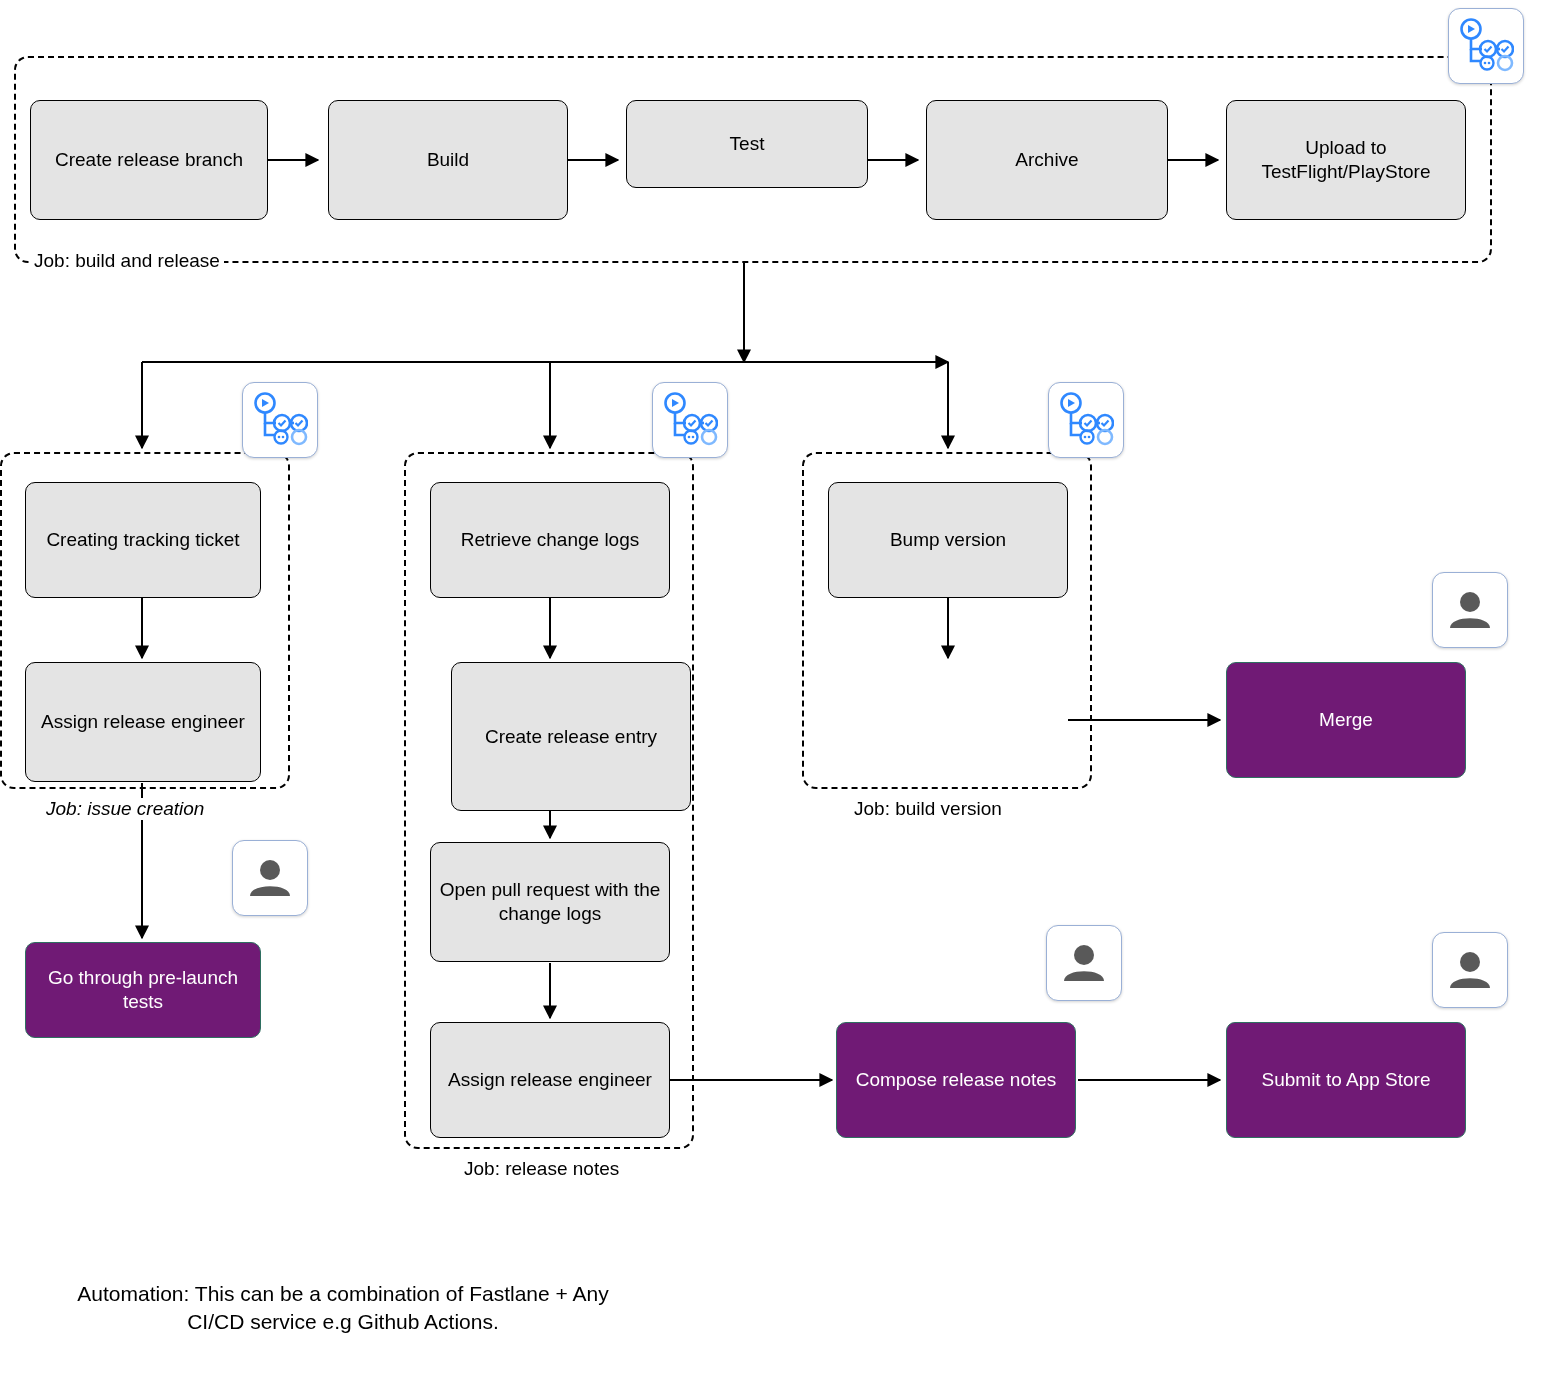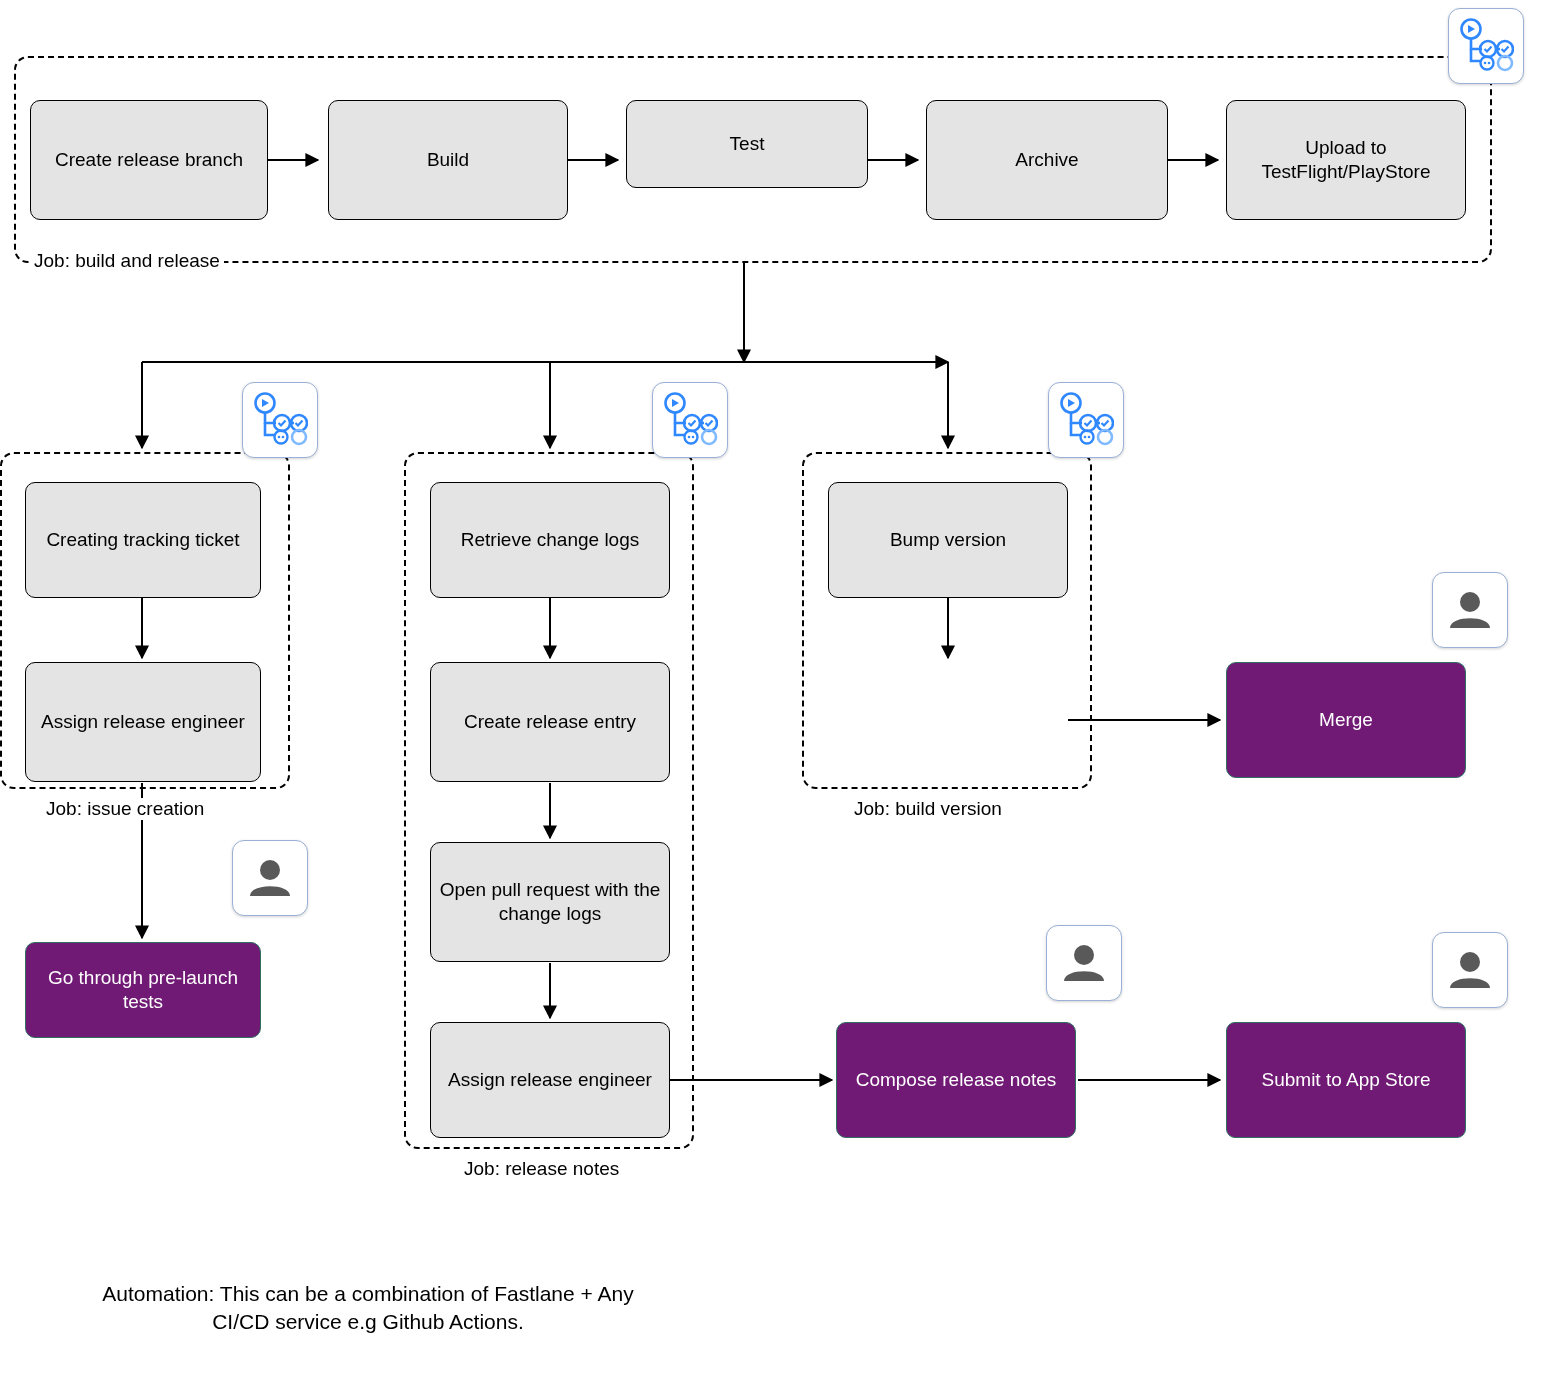--- a/index.html
+++ b/index.html
@@ -144,21 +144,21 @@
       <circle cx="47" cy="31" r="8" fill="none" stroke="#2f88ff" stroke-width="2.6"></circle>
       <path d="M43.5 31 L46 33.5 L50.5 28.5" fill="none" stroke="#2f88ff" stroke-width="2.2"></path>
       <circle cx="29" cy="45" r="6.5" fill="none" stroke="#2f88ff" stroke-width="2.4"></circle>
       <circle cx="27" cy="45" r="1.3" fill="#2f88ff"></circle>
       <circle cx="31" cy="45" r="1.3" fill="#2f88ff"></circle>
       <circle cx="47" cy="45" r="7" fill="none" stroke="#7fb9ff" stroke-width="2.6"></circle>
     </svg>
   </div>
 
   <div class="group" style="left:0px; top:452px; width:290px; height:337px;"></div>
-  <div class="group-label" style="left:42px; top:798px;">Job: issue creation</div>
+  <div class="group-label" style="left:42px; top:798px;font-style:italic;">Job: issue creation</div>
 
   <div class="node" style="left:25px; top:482px; width:236px; height:116px;">Creating tracking ticket</div>
   <div class="node" style="left:25px; top:662px; width:236px; height:120px;">Assign release engineer</div>
 
   <div class="badge" style="left:242px; top:382px;">
     <svg width="56" height="56" viewBox="0 0 56 56">
       <circle cx="13" cy="11" r="9.5" fill="none" stroke="#2f88ff" stroke-width="2.6"></circle>
       <path d="M10 7 L17 11 L10 15 Z" fill="#2f88ff"></path>
       <path d="M13 21 L13 31 L24 31" fill="none" stroke="#2f88ff" stroke-width="2.6"></path>
       <path d="M13 31 L13 43 L22 43" fill="none" stroke="#2f88ff" stroke-width="2.6"></path>
@@ -180,21 +180,21 @@
     <svg width="56" height="56" viewBox="0 0 56 56">
       <circle cx="28" cy="20" r="10" fill="#595959"></circle>
       <path d="M8 46 C8 33 48 33 48 46 Z" fill="#595959"></path>
     </svg>
   </div>
 
   <div class="group" style="left:404px; top:452px; width:290px; height:697px;"></div>
   <div class="group-label" style="left:452px; top:1158px;margin-left:8px;">Job: release notes</div>
 
   <div class="node" style="left:430px; top:482px; width:240px; height:116px;">Retrieve change logs</div>
-  <div class="node" style="left:430px; top:662px; width:240px; height:120px;">Create release entry</div>
+  <div class="node" style="left:451px; top:662px; width:240px; height:149px;">Create release entry</div>
   <div class="node" style="left:430px; top:842px; width:240px; height:120px;">Open pull request with the change logs</div>
   <div class="node" style="left:430px; top:1022px; width:240px; height:116px;">Assign release engineer</div>
 
   <div class="badge" style="left:652px; top:382px;">
     <svg width="56" height="56" viewBox="0 0 56 56">
       <circle cx="13" cy="11" r="9.5" fill="none" stroke="#2f88ff" stroke-width="2.6"></circle>
       <path d="M10 7 L17 11 L10 15 Z" fill="#2f88ff"></path>
       <path d="M13 21 L13 31 L24 31" fill="none" stroke="#2f88ff" stroke-width="2.6"></path>
       <path d="M13 31 L13 43 L22 43" fill="none" stroke="#2f88ff" stroke-width="2.6"></path>
       <circle cx="30" cy="31" r="8" fill="none" stroke="#2f88ff" stroke-width="2.6"></circle>
@@ -249,16 +249,16 @@
   </div>
 
   <div class="node manual" style="left:1226px; top:1022px; width:240px; height:116px;border-radius:9px;">Submit to App Store</div>
   <div class="badge" style="left:1432px; top:932px;">
     <svg width="56" height="56" viewBox="0 0 56 56">
       <circle cx="28" cy="20" r="10" fill="#595959"></circle>
       <path d="M8 46 C8 33 48 33 48 46 Z" fill="#595959"></path>
     </svg>
   </div>
 
-  <div class="caption" style="left:48px; top:1280px; width:640px;">Automation: This can be a combination of Fastlane + Any
+  <div class="caption" style="left:23px; top:1280px; width:640px;">Automation: This can be a combination of Fastlane + Any
 CI/CD service e.g Github Actions.</div>
 
 </div>
 
 </body></html>

